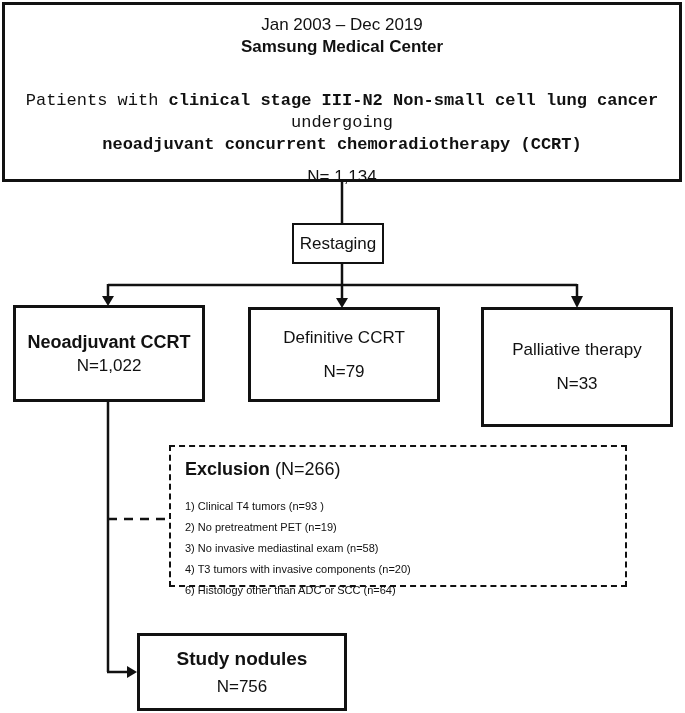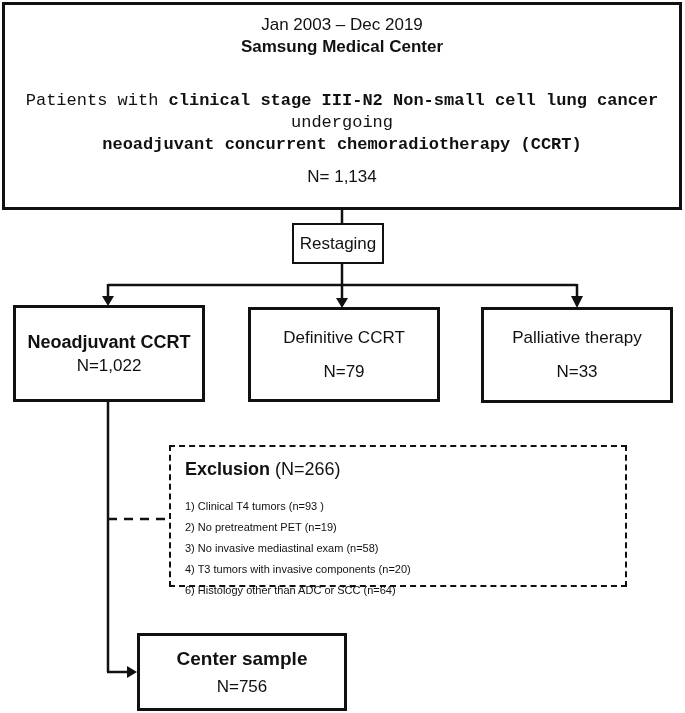--- a/index.html
+++ b/index.html
@@ -30,21 +30,21 @@
     background: #ffffff;
     border: 3px solid #111111;
     z-index: 2;
     display: flex;
     flex-direction: column;
     align-items: center;
     text-align: center;
   }
   .top-box {
     left: 2px; top: 2px;
-    width: 680px; height: 208px;
+    width: 680px; height: 180px;
     justify-content: flex-start;
     padding-top: 9px;
     font-size: 17px;
     line-height: 22px;
   }
   .top-box .desc-line { margin-top: 0; font-family: Liberation Mono, monospace; }
   .top-box .desc-wrap { margin-top: 32px; }
   .top-box .n-line { margin-top: 10px; }
   .restaging-box {
     left: 292px; top: 223px;
@@ -62,21 +62,21 @@
   }
   .surgery-box .n-line { font-size: 17px; font-weight: normal; }
   .definitive-box {
     left: 248px; top: 307px;
     width: 192px; height: 95px;
     justify-content: center;
     font-size: 17px;
   }
   .palliative-box {
     left: 481px; top: 307px;
-    width: 192px; height: 96px;
+    width: 192px; height: 120px;
     justify-content: center;
     font-size: 17px;
   }
   .definitive-box .n-line, .palliative-box .n-line { margin-top: 14px; }
   .exclusion-box {
     left: 169px; top: 445px;
     width: 458px; height: 142px;
     border: 2px dashed #111111;
     align-items: flex-start;
     text-align: left;
@@ -157,17 +157,17 @@
     <div class="exclusion-list">
       <div>1) Clinical T4 tumors (n=93 )</div>
       <div>2) No pretreatment PET (n=19)</div>
       <div>3) No invasive mediastinal exam (n=58)</div>
       <div>4) T3 tumors with invasive components (n=20)</div>
       <div>6) Histology other than ADC or SCC (n=64)</div>
     </div>
   </div>
 
   <div class="box study-box">
-    <div class="bold">Center sample</div>
+    <div class="bold">Study nodules</div>
     <div class="n-line">N=756</div>
   </div>
 
 </div>
 
 </body></html>

